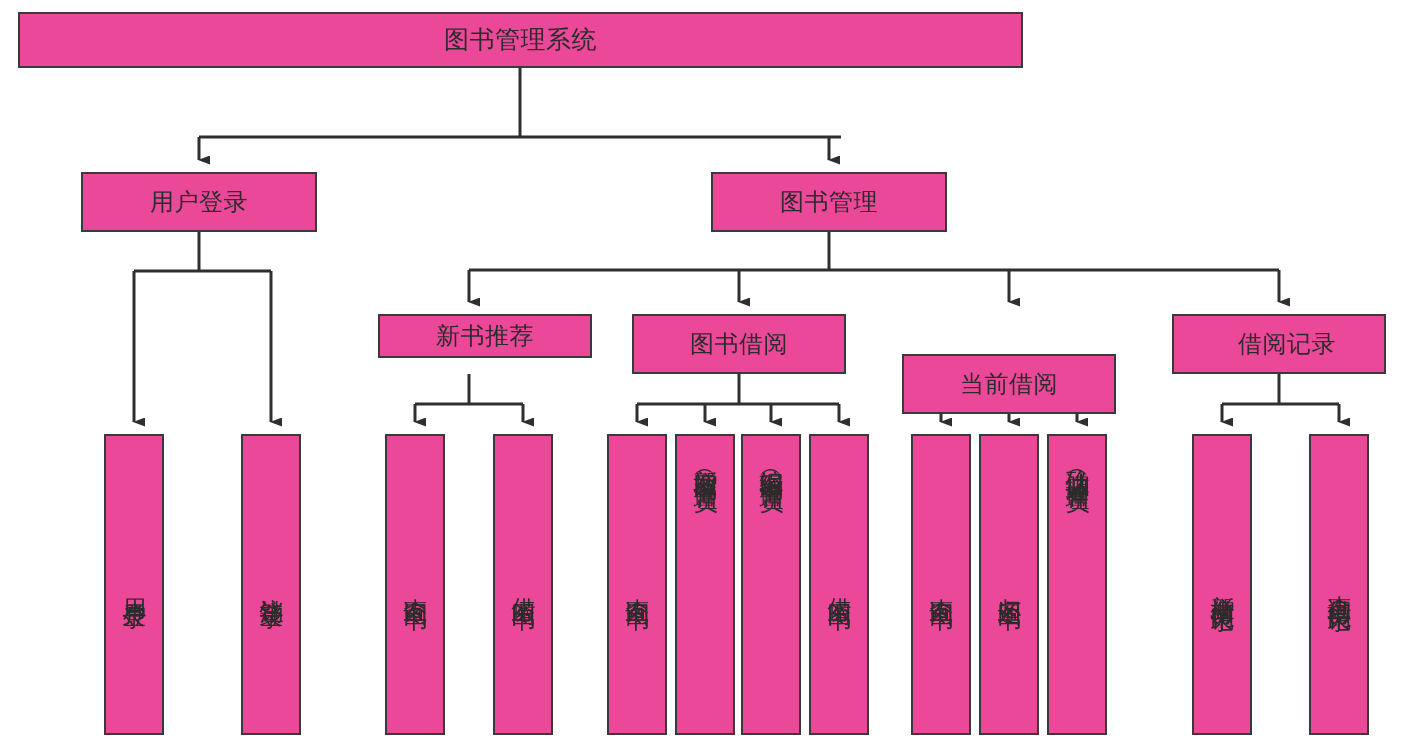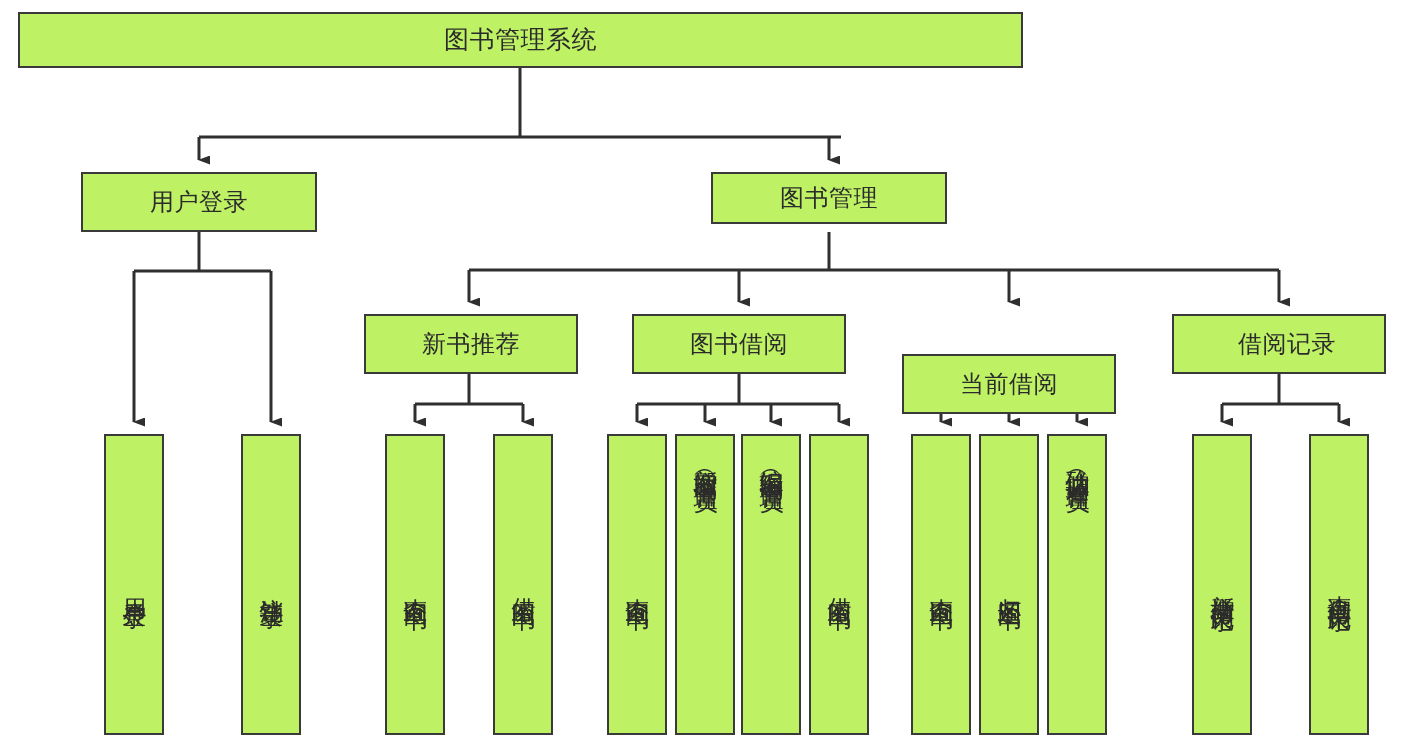--- a/index.html
+++ b/index.html
@@ -22,21 +22,21 @@
     position: absolute;
     left: 0;
     top: 0;
     width: 1405px;
     height: 747px;
     pointer-events: none;
   }
   .node {
     position: absolute;
     box-sizing: border-box;
-    background: #bef264;
+    background: #ec4899;
     border: 2px solid #3a3a3a;
     display: flex;
     align-items: center;
     justify-content: center;
     z-index: 2;
   }
   .node-label {
     color: #2b2b2b;
     letter-spacing: 0.5px;
     white-space: nowrap;
@@ -132,25 +132,25 @@
     </g>
   </svg>
 
   <div class="node root horizontal" style="left:18px; top:12px; width:1005px; height:56px;">
     <span class="node-label">图书管理系统</span>
   </div>
 
   <div class="node horizontal" style="left:81px; top:172px; width:236px; height:60px;">
     <span class="node-label">用户登录</span>
   </div>
-  <div class="node horizontal" style="left:711px; top:172px; width:236px; height:52px;">
+  <div class="node horizontal" style="left:711px; top:172px; width:236px; height:60px;">
     <span class="node-label">图书管理</span>
   </div>
 
-  <div class="node horizontal" style="left:364px; top:314px; width:214px; height:60px;">
+  <div class="node horizontal" style="left:378px; top:314px; width:214px; height:44px;">
     <span class="node-label">新书推荐</span>
   </div>
   <div class="node horizontal" style="left:632px; top:314px; width:214px; height:60px;">
     <span class="node-label">图书借阅</span>
   </div>
   <div class="node horizontal" style="left:902px; top:314px; width:214px; height:60px;margin-top:40px;">
     <span class="node-label">当前借阅</span>
   </div>
   <div class="node horizontal" style="left:1172px; top:314px; width:214px; height:60px;padding-left:16px;">
     <span class="node-label">借阅记录</span>

